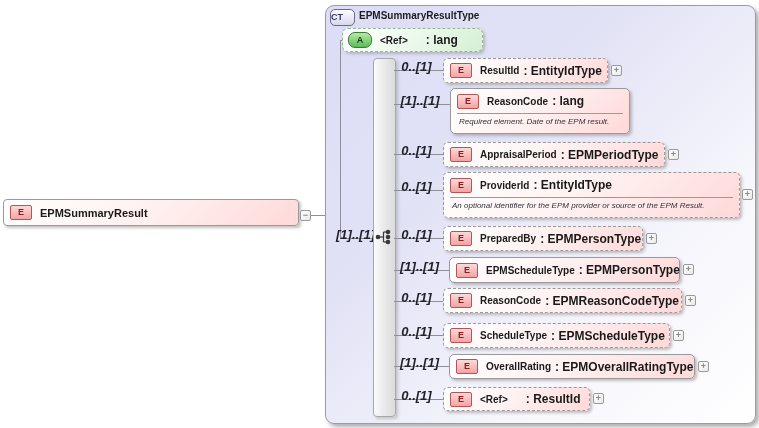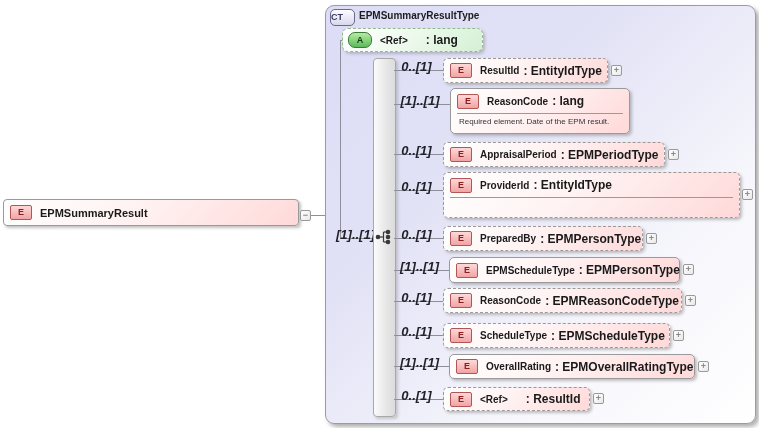--- a/index.html
+++ b/index.html
@@ -42,21 +42,21 @@
     position:absolute;border:1px solid #9a9a9a;border-radius:5px;
     background:linear-gradient(135deg,#ffffff 0%,#fff2f2 45%,#ffd9d9 100%);
     box-shadow:2px 2px 3px rgba(120,120,120,0.45);
     display:flex;align-items:center;box-sizing:border-box;
   }
   .el-box.dashed{border-style:dashed;}
   .el-box.annotated{flex-direction:column;align-items:stretch;justify-content:flex-start;}
   .el-title{display:flex;align-items:center;height:24px;flex:0 0 auto;}
   .divider{border-top:1px solid #9a9a9a;margin:0 6px;}
   .annotation{
-    font-size:8px;color:#33333a;padding:3px 18px 0 8px;
+    font-size:8px;font-style:italic;color:#33333a;padding:3px 18px 0 8px;
     white-space:nowrap;overflow:hidden;
   }
   .e-badge{
     width:20px;height:13px;margin:0 8px 0 6px;flex:0 0 auto;
     background:linear-gradient(180deg,#ffd8d8,#f0a4a4);
     border:1px solid #b25555;border-radius:2px;
     color:#8b1f1f;font-weight:bold;font-size:9px;line-height:13px;text-align:center;
   }
   .el-label{font-weight:bold;font-size:10px;color:#1a1a1a;white-space:nowrap;}
   .el-type{font-weight:bold;font-size:12px;color:#1a1a1a;white-space:nowrap;margin-left:4px;}
@@ -164,20 +164,21 @@
 
 <div class="h-line" style="left:394px;top:190px;width:49px;"></div>
 <div class="card-label" style="left:394px;top:179px;width:45px;">0..[1]</div>
 <div class="el-box dashed annotated" style="left:443px;top:172px;width:297px;height:46px;">
   <div class="el-title">
     <span class="e-badge">E</span>
     <span class="el-label">ProviderId</span>
     <span class="el-type">: EntityIdType</span>
   </div>
   <div class="divider"></div>
+  <div class="annotation">An optional identifier for the EPM provider or source of the EPM Result.</div>
 </div>
 <div class="toggle-box" style="left:742px;top:189px;">+</div>
 
 <div class="h-line" style="left:394px;top:238px;width:49px;"></div>
 <div class="card-label" style="left:394px;top:227px;width:45px;">0..[1]</div>
 <div class="el-box dashed" style="left:443px;top:226px;width:200px;height:25px;">
   <span class="e-badge">E</span>
   <span class="el-label">PreparedBy</span>
   <span class="el-type">: EPMPersonType</span>
 </div>

